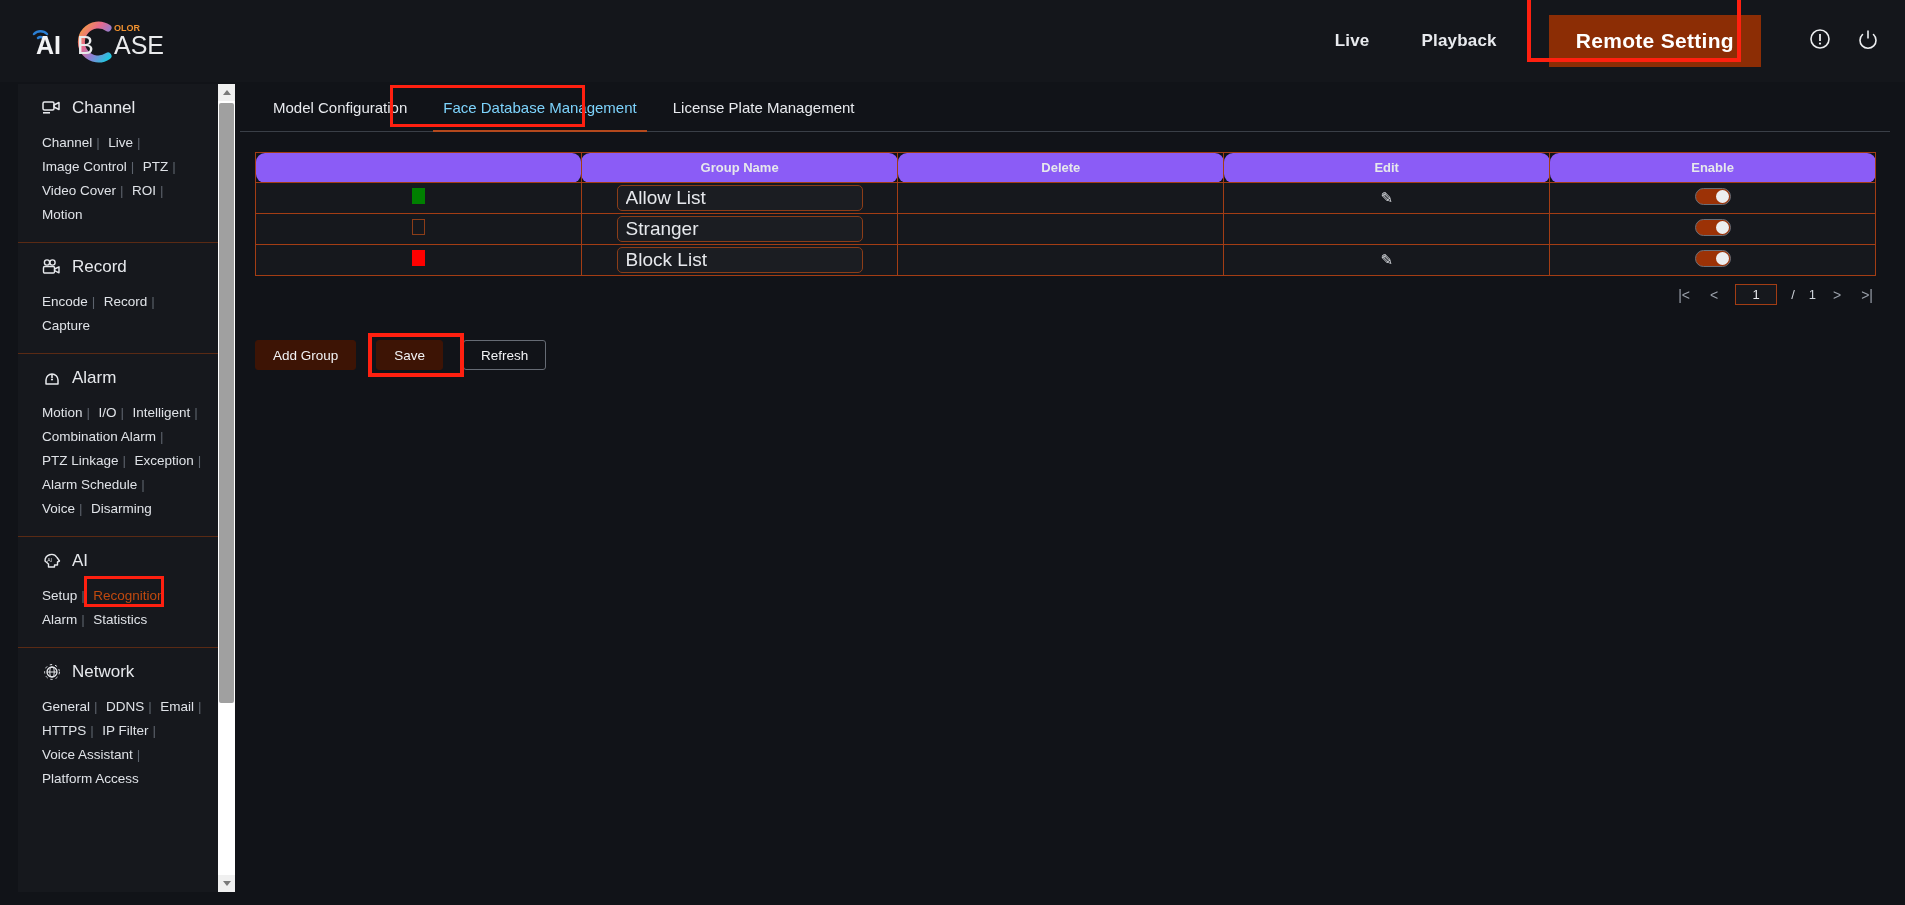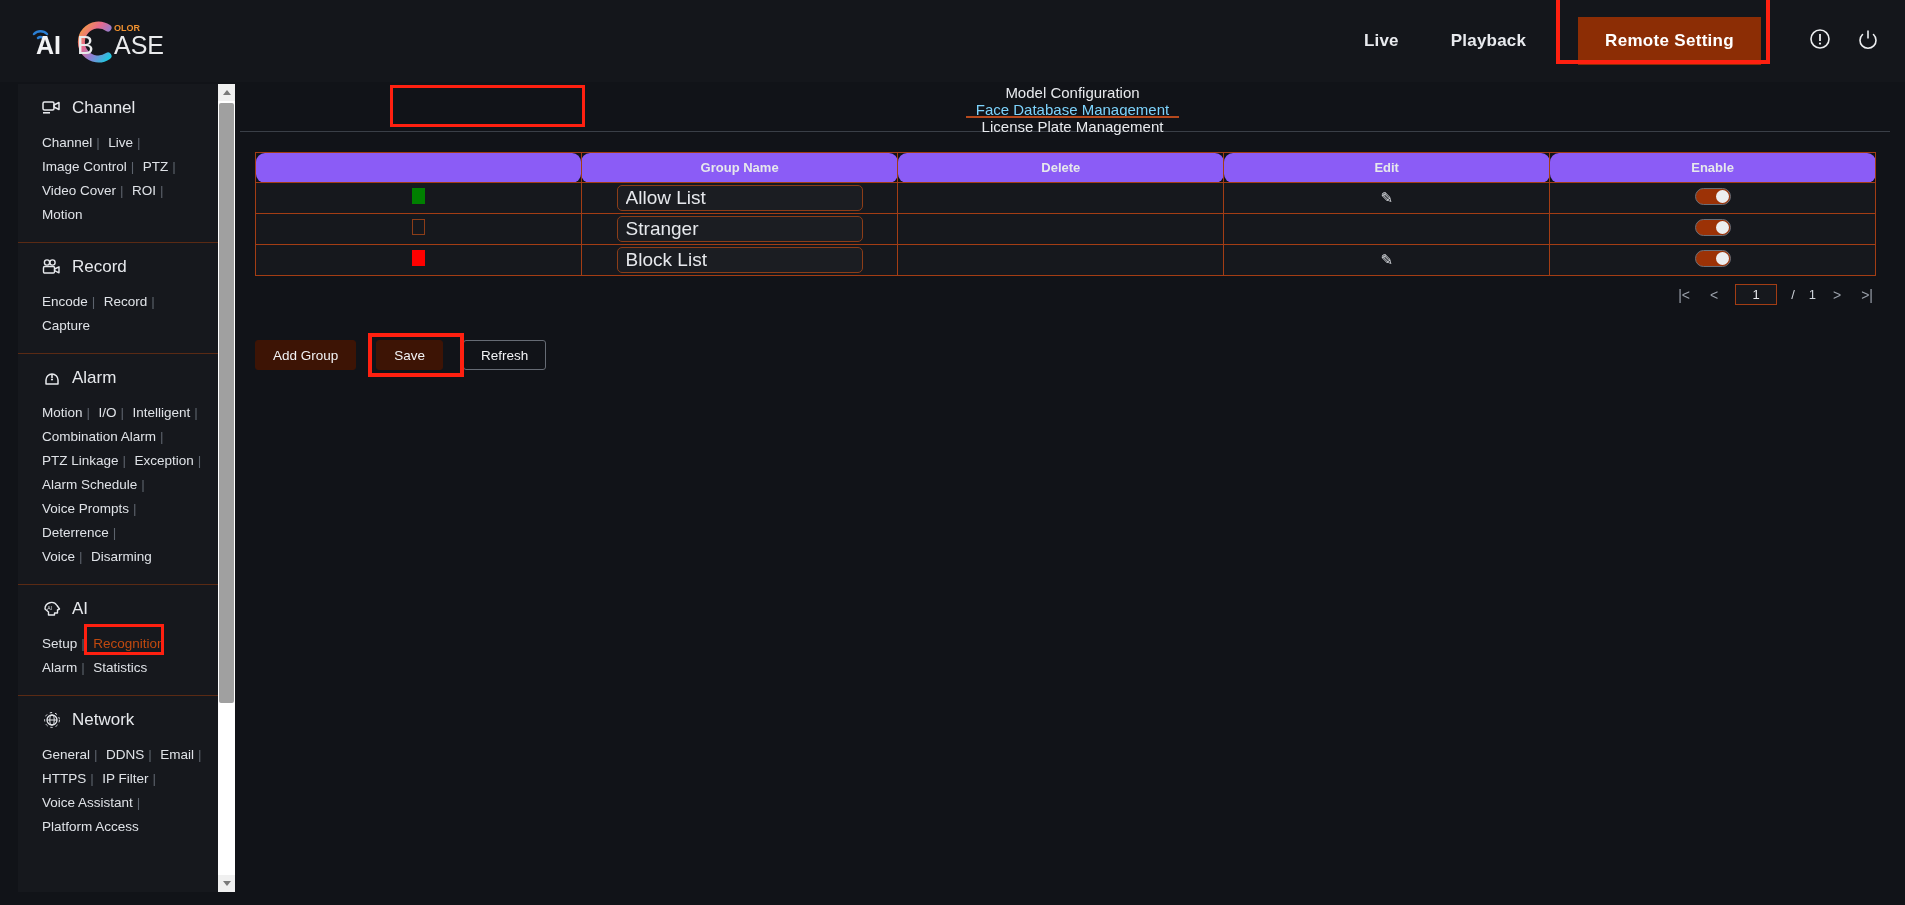--- a/index.html
+++ b/index.html
@@ -20,21 +20,21 @@
   #nav-right {
     position: absolute; right: 0; top: 0; height: 82px;
     display: flex; align-items: center;
   }
   .nav-link {
     color: #e8eaee; font-size: 17px; font-weight: bold;
     margin-right: 52px; cursor: pointer; letter-spacing: .2px;
   }
   #remote-setting-wrap { position: relative; margin-right: 48px; }
   #remote-setting-btn {
-    background: #8c2d05; color: #ffffff; font-size: 17px; font-weight: bold;
+    background: #8c2d05; color: #ffffff; font-size: 21px; font-weight: bold;
     padding: 14px 27px; border: none; cursor: pointer; letter-spacing: .3px;
     font-family: "Liberation Sans", sans-serif;
   }
   .annot-box {
     position: absolute; border: 4px solid #ff2010; pointer-events: none;
   }
   #remote-annot { left: -22px; top: -25px; width: 214px; height: 72px; }
   .hdr-icon { margin-right: 26px; cursor: pointer; }
   .hdr-icon:last-child { margin-right: 26px; }
 
@@ -70,21 +70,21 @@
   .arw.dn { border-top: 5px solid #7a7a7a; }
   #sbar-thumb {
     position: absolute; left: 1px; top: 19px; width: 15px; height: 600px;
     background: #a0a0a0; border-radius: 2px;
   }
 
   
   #main { position: absolute; left: 240px; top: 84px; width: 1650px; height: 808px; background: #111318; }
   #tabbar {
     height: 48px; display: flex; align-items: center;
-    border-bottom: 1px solid #3a3f47; position: relative; padding-left: 15px; flex-direction: column;
+    border-bottom: 1px solid #3a3f47; position: relative; padding-left: 15px;
   }
   .tab {
     color: #e8eaee; font-size: 15px; padding: 0 18px; cursor: pointer; position: relative;
     height: 48px; display: flex; align-items: center;
   }
   .tab.active { color: #7dd3fc; }
   .tab.active::after {
     content: ""; position: absolute; left: 8px; right: 8px; bottom: 0; height: 2px; background: #b5491d;
   }
   #tab-annot { position: absolute; left: 150px; top: 1px; width: 195px; height: 42px; border: 3px solid #ff2010; pointer-events: none; }
@@ -260,24 +260,20 @@
         </div>
         <div>
           <span class="lnk">Combination Alarm</span><span class="sep">|</span>
         </div>
         <div>
           <span class="lnk">PTZ Linkage</span><span class="sep">|</span>
           <span class="lnk">Exception</span><span class="sep">|</span>
         </div>
         <div>
           <span class="lnk">Alarm Schedule</span><span class="sep">|</span>
-        </div>
-        <div>
-          <span class="lnk">Voice Prompts</span><span class="sep">|</span>
-          <span class="lnk">Deterrence</span><span class="sep">|</span>
         </div>
         <div>
           <span class="lnk">Voice</span><span class="sep">|</span>
           <span class="lnk">Disarming</span>
         </div>
       </div>
     </div>
 
     <div class="sec">
       <div class="sec-head">

